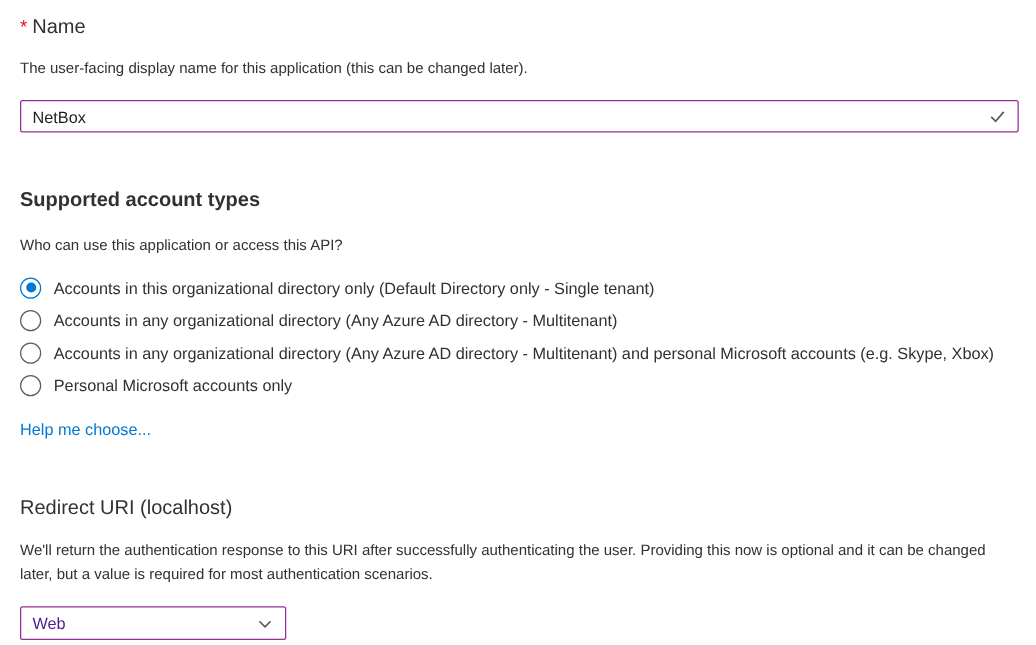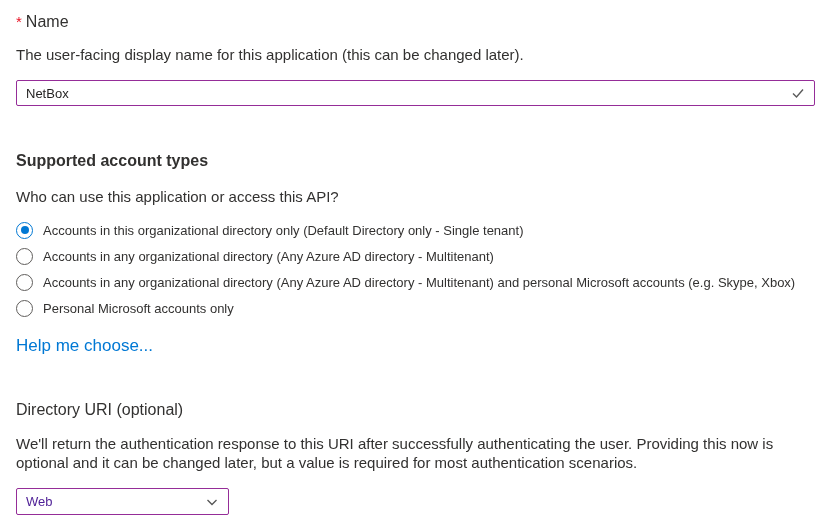--- a/index.html
+++ b/index.html
@@ -13,21 +13,21 @@
     -webkit-font-smoothing: antialiased;
   }
   .section-title {
     font-size: 16px;
     line-height: 21px;
     font-weight: 400;
     color: #323130;
   }
   .required-star { color: #e81123; margin-right: 4px; font-size: 15px; }
   .body-text {
-    font-size: 15px;
+    font-size: 12px;
     line-height: 19px;
     color: #323130;
   }
   #name-title { padding-top: 11px; }
   #name-desc { margin-top: 13px; }
 
   .field-wrap {
     position: relative;
     border: 1px solid #952d98;
     border-radius: 2px;
@@ -82,21 +82,21 @@
     transform: translate(-50%, -50%);
     width: 8px; height: 8px;
     border-radius: 50%;
     background: #0078d4;
   }
   .radio-label { font-size: 13px; line-height: 17px; color: #323130; white-space: nowrap; }
 
   .link {
     display: inline-block;
     margin-top: 15px;
-    font-size: 17px;
+    font-size: 13px;
     color: #0078d4;
     text-decoration: none;
     cursor: pointer;
   }
 
   #redirect-title { margin-top: 43px; }
   #redirect-desc { margin-top: 14px; max-width: 800px; }
 
   .uri-row {
     margin-top: 16px;
@@ -160,21 +160,21 @@
   </div>
   <div class="radio-row" role="radio" aria-checked="false">
     <span class="radio-circle"></span>
     <span class="radio-label">Personal Microsoft accounts only</span>
   </div>
 </div>
 
 <a class="link" href="#">Help me choose...</a>
 
 
-<div id="redirect-title" class="section-title">Directory URI (optional)</div>
+<div id="redirect-title" class="section-title">Redirect URI (localhost)</div>
 
 <div id="redirect-desc" class="body-text">We'll return the authentication response to this URI after successfully authenticating the user. Providing this now is optional and it can be changed later, but a value is required for most authentication scenarios.</div>
 
 <div class="uri-row">
   <div class="dropdown" role="combobox">
     <span class="dropdown-label">Web</span>
     <span class="trail-icon">
       <svg class="glyph" width="14" height="14" viewBox="0 0 14 14">
         <polyline points="2.5,5 7,9.5 11.5,5" fill="none" stroke="#555555" stroke-width="1.3"></polyline>
       </svg>

